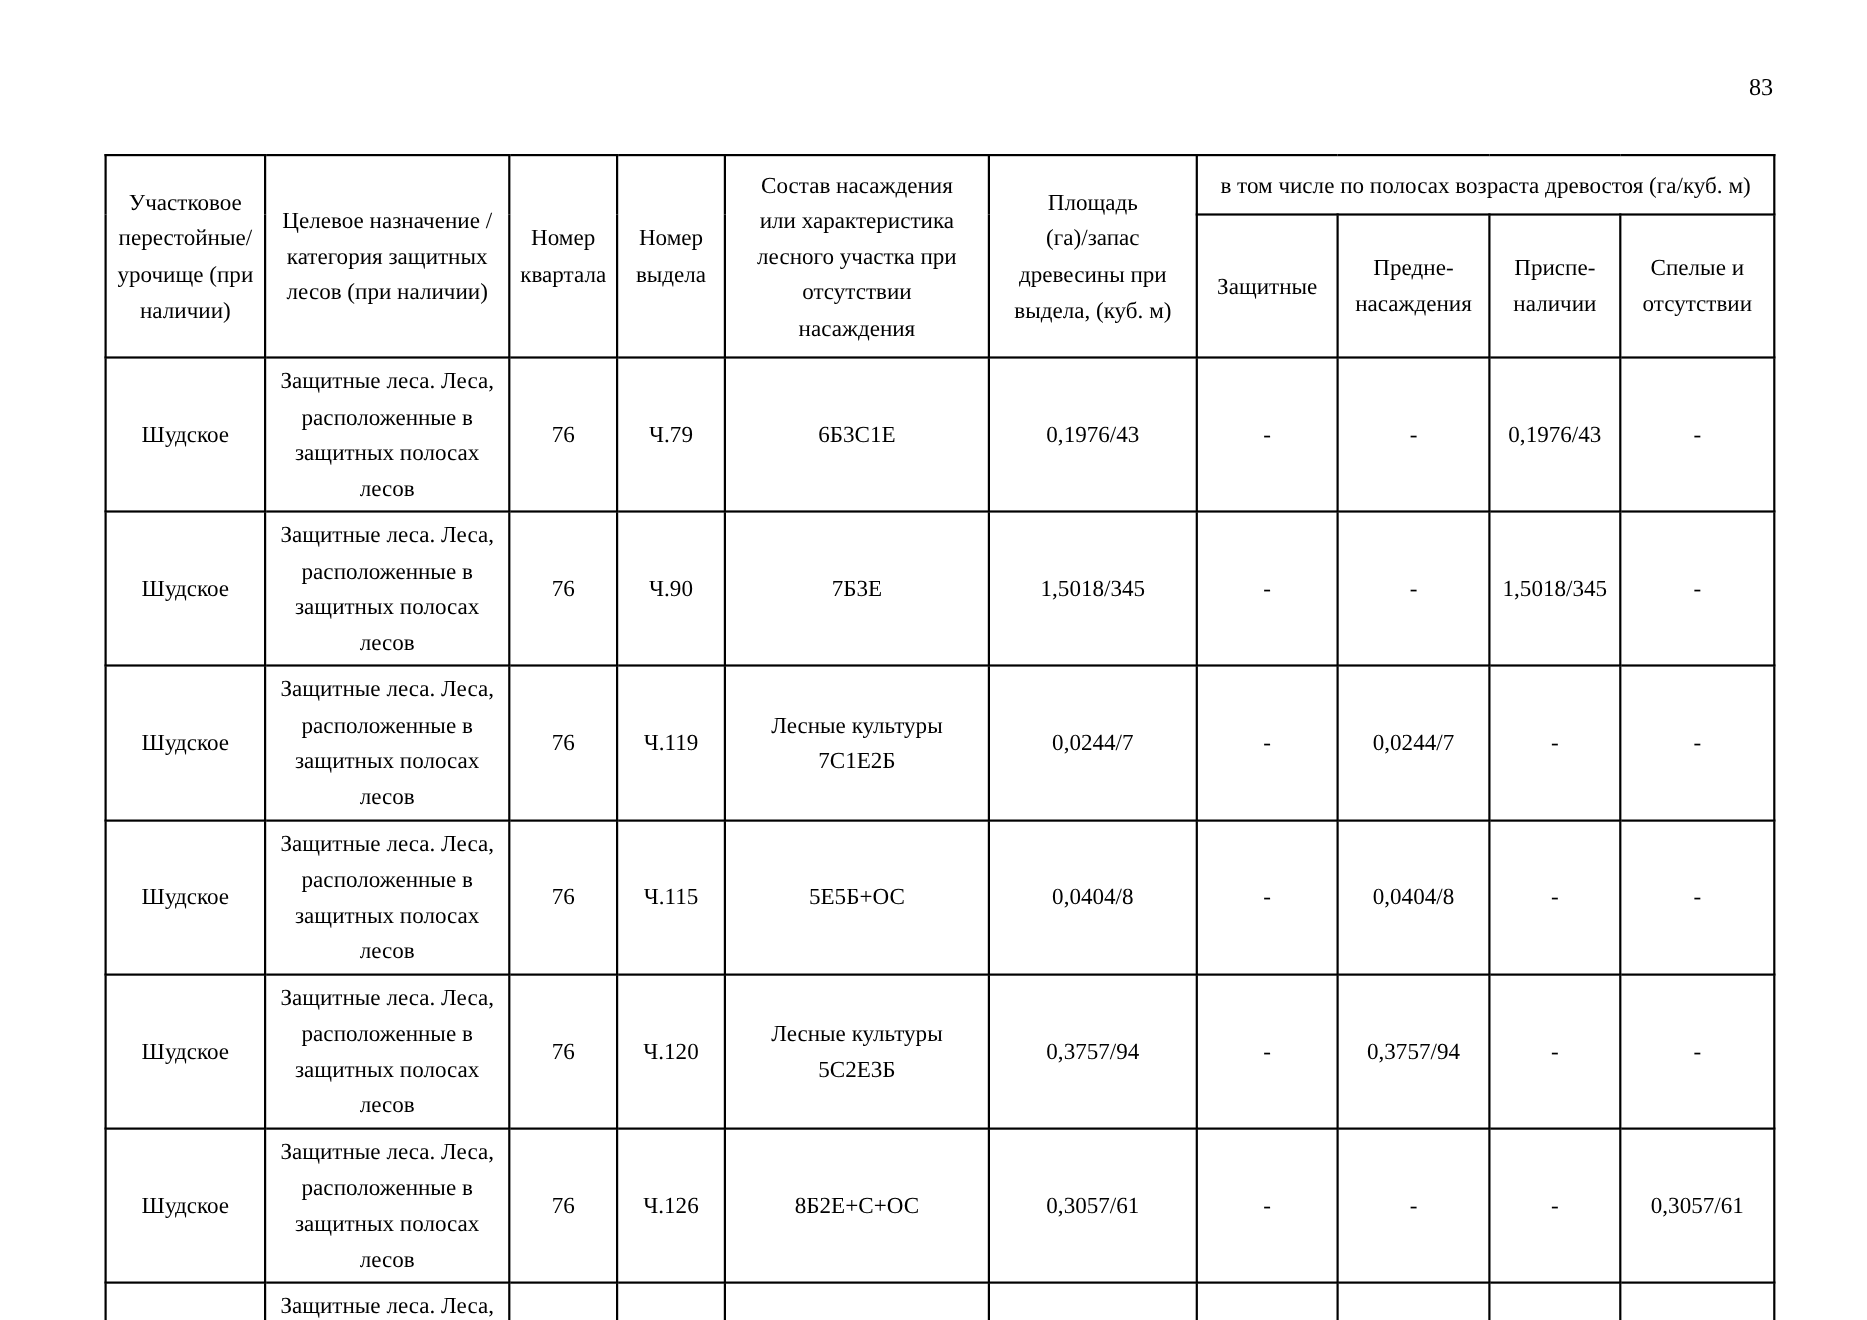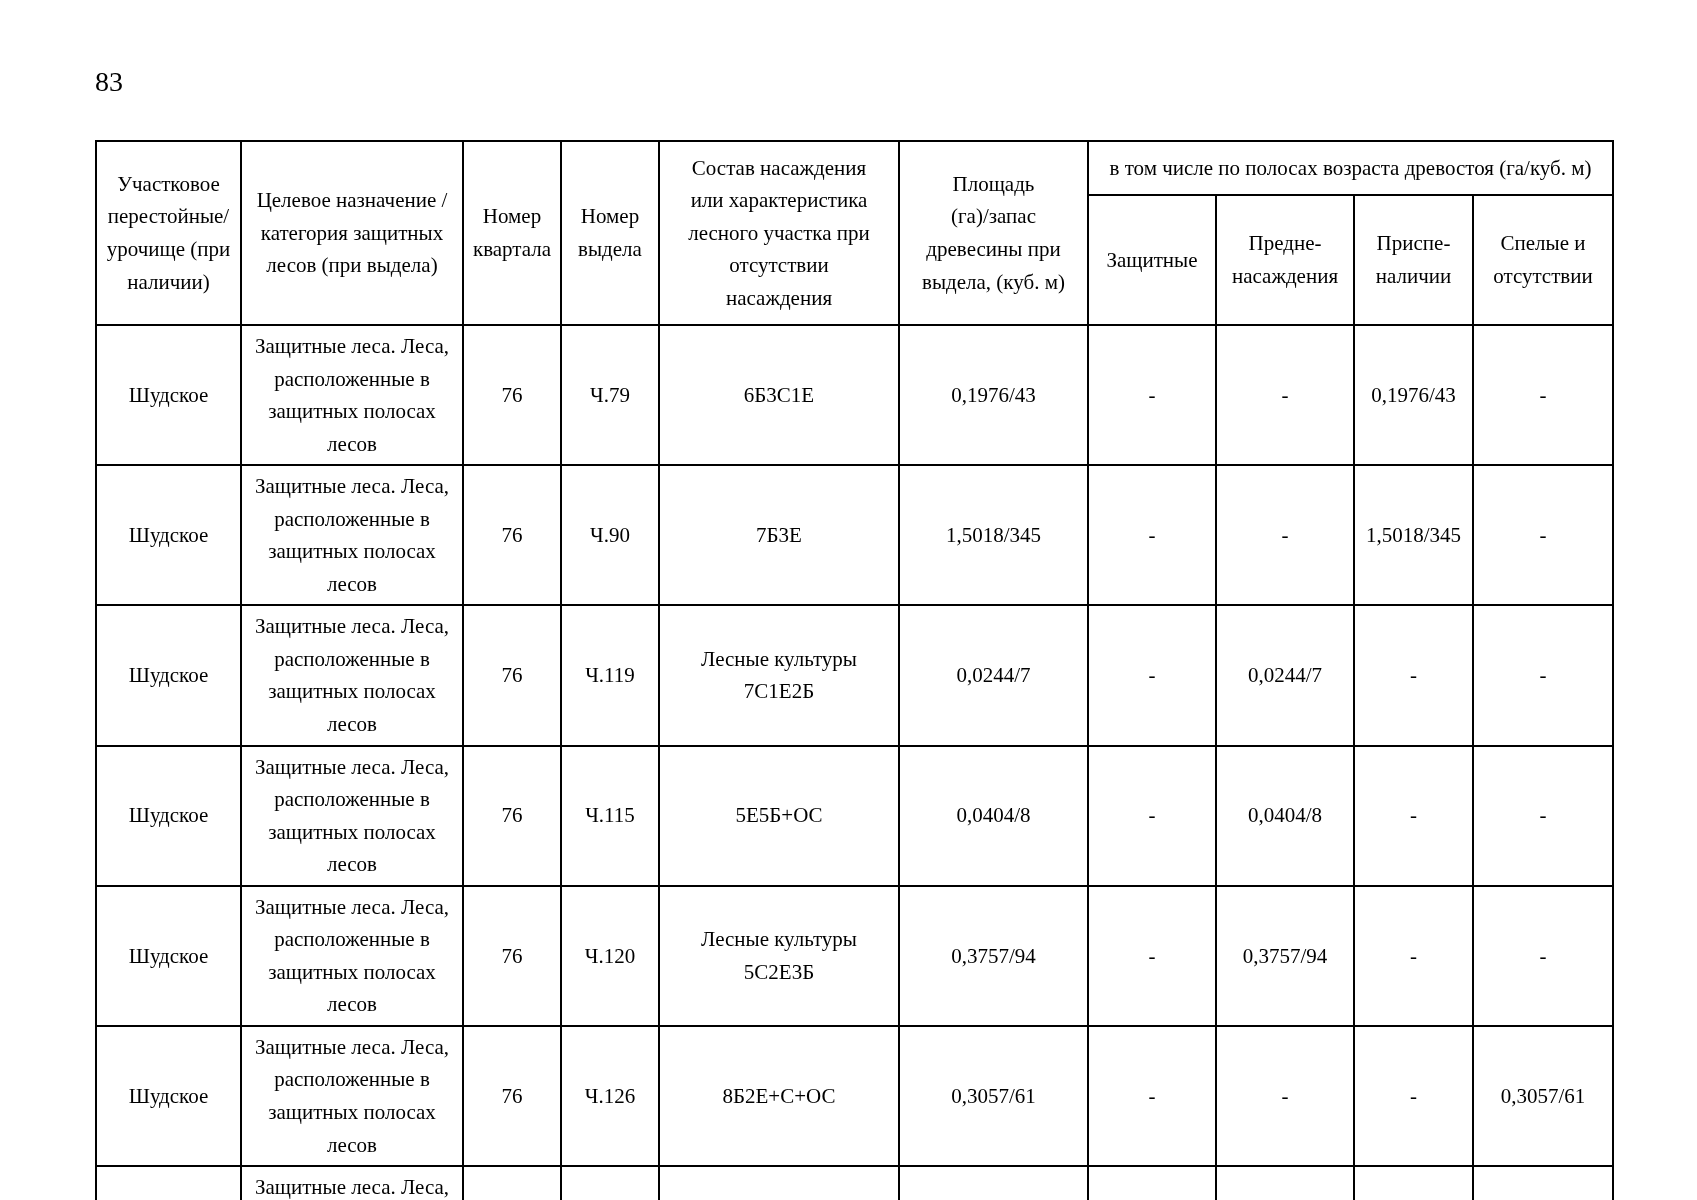--- a/index.html
+++ b/index.html
@@ -12,22 +12,22 @@
     width: 1697px;
     height: 1200px;
     font-family: "Liberation Serif", "DejaVu Serif", serif;
     color: #000000;
   }
   .page-number {
     position: absolute;
     left: 95px;
     top: 68px;
     width: 1517px;
-    text-align: left;
-    font-size: 28px;
+    text-align: right;
+    font-size: 22px;
     line-height: 1;
   }
   table.forest-table {
     position: absolute;
     left: 95px;
     top: 140px;
     width: 1517px;
     border-collapse: collapse;
     table-layout: fixed;
     font-size: 21px;
@@ -65,21 +65,21 @@
     <col style="width:140px">
   </colgroup>
   <thead>
     <tr class="group-header-row">
       <th rowspan="2">Участковое
 перестойные/
 урочище (при
 наличии)</th>
       <th rowspan="2">Целевое назначение /
 категория защитных
-лесов (при выдела)</th>
+лесов (при наличии)</th>
       <th rowspan="2">Номер
 квартала</th>
       <th rowspan="2">Номер
 выдела</th>
       <th rowspan="2">Состав насаждения
 или характеристика
 лесного участка при
 отсутствии
 насаждения</th>
       <th rowspan="2">Площадь

